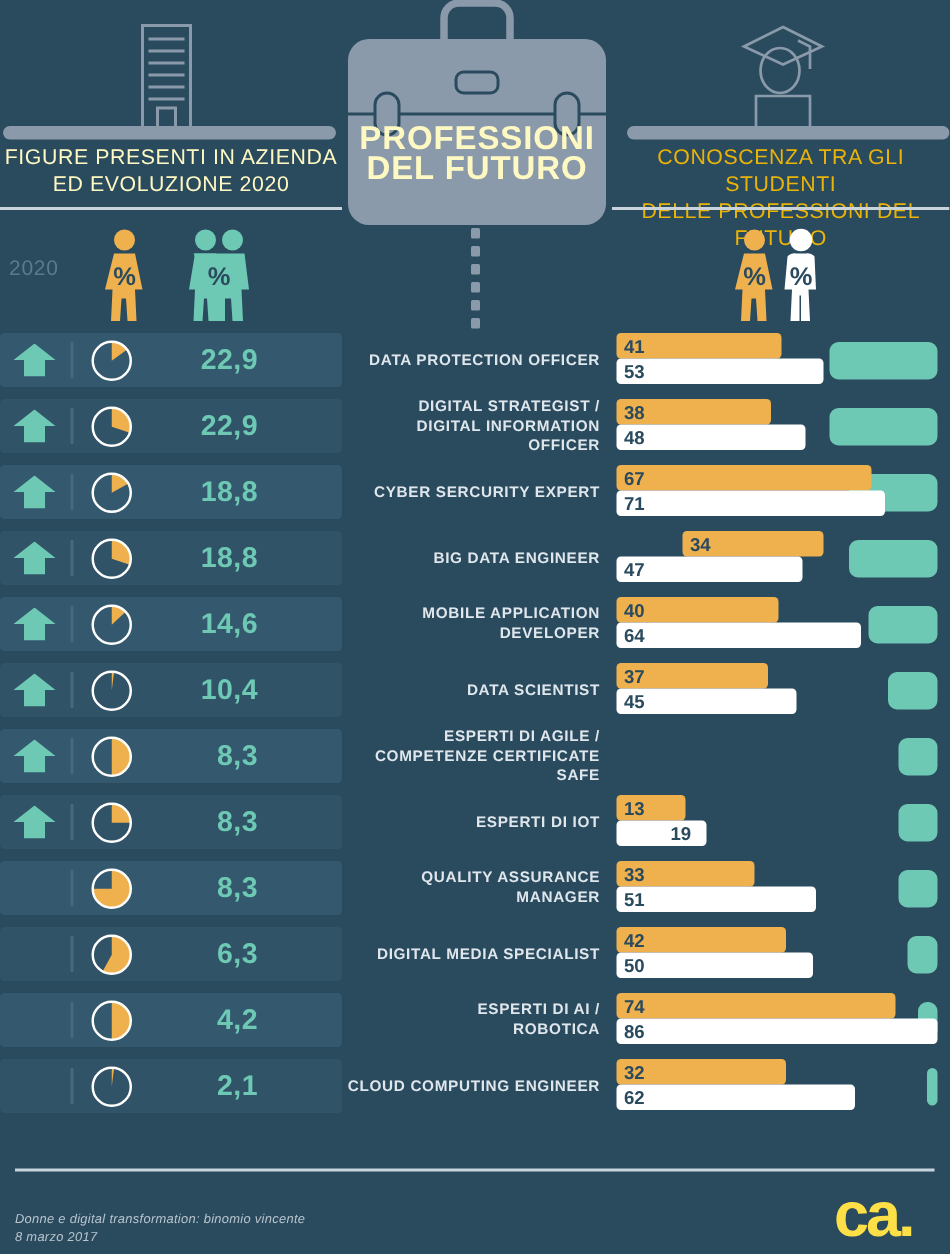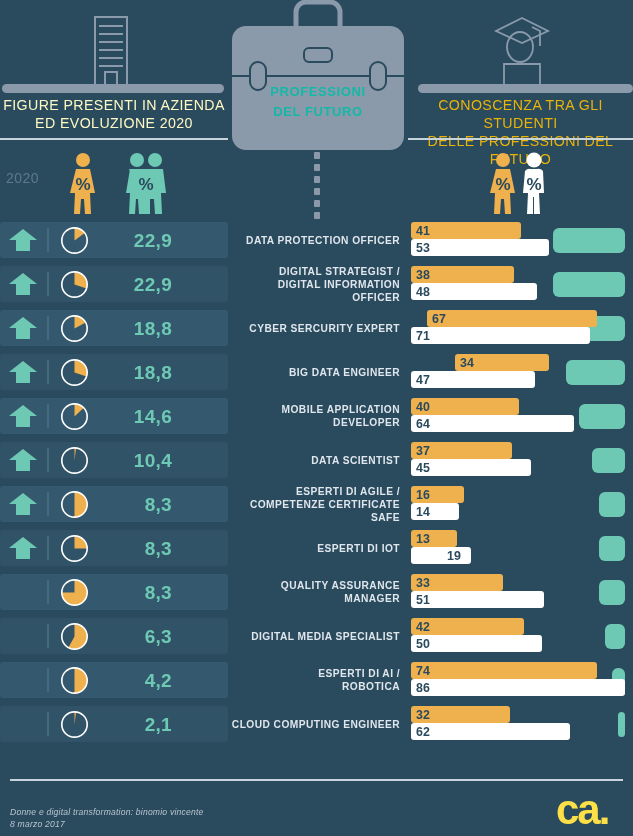--- a/index.html
+++ b/index.html
@@ -26,22 +26,22 @@
   
   .building { position: absolute; left: 88px; top: 16px; width: 46px; height: 70px; }
 
   
   .graduate { position: absolute; left: 492px; top: 12px; width: 60px; height: 74px; }
 
   
   .briefcase { position: absolute; left: 228px; top: 0px; width: 180px; height: 152px; }
   .bc-title {
     position: absolute; left: 228px; top: 82px; width: 180px;
-    text-align: center; color: #14b8a6;
-    font-size: 13px; font-weight: bold; letter-spacing: 0.6px; line-height: 20px;
+    text-align: center; color: #fef9c3;
+    font-size: 22px; font-weight: bold; letter-spacing: 0.6px; line-height: 20px;
   }
   .dots { position: absolute; left: 314px; top: 152px; width: 6px; height: 62px; }
   .dots i { display:block; width:6px; height:7px; background:#8b9aab; margin-bottom:5px; border-radius:1px; }
 
   .hdr-text {
     position: absolute; width: 100%; top: 96px;
     text-align: center; font-size: 14.2px; letter-spacing: 0.4px;
     line-height: 18px; text-transform: uppercase;
   }
   .hdr-left  .hdr-text { color: #fef9c3; }
@@ -281,21 +281,21 @@
           <circle cx="16" cy="16" r="14" fill="none" stroke="#ffffff" stroke-width="1.8"></circle>
         </svg>
         <div class="val">18,8</div>
         <div class="tbar" style="width: 59.1px;"></div>
         <div class="jobname">
           <div>
             <div>CYBER SERCURITY EXPERT</div>
           </div>
         </div>
         <div class="barzone">
-          <div class="bar bar-orange" style="width: 170.1px; margin-left: 16px;">67</div>
+          <div class="bar bar-orange" style="width: 170.1px;">67</div>
           <div class="bar bar-white" style="width: 179.3px;">71</div>
         </div>
       </div>
       <div class="row">
         <div class="band"></div>
         <svg class="arrow" viewBox="0 0 30 22">
           <path d="M15 0 L29 11 H22 V22 H8 V11 H1 Z" fill="#6ec9b4"></path>
         </svg>
         <div class="vdiv"></div>
         <svg class="pie" viewBox="0 0 32 32">
@@ -370,24 +370,20 @@
           <circle cx="16" cy="16" r="14" fill="none" stroke="#ffffff" stroke-width="1.8"></circle>
         </svg>
         <div class="val">8,3</div>
         <div class="tbar" style="width: 26.1px;"></div>
         <div class="jobname">
           <div>
             <div>ESPERTI DI AGILE /</div>
             <div>COMPETENZE CERTIFICATE SAFE</div>
           </div>
         </div>
-        <div class="barzone">
-          <div class="bar bar-orange" style="width: 52.8px;">16</div>
-          <div class="bar bar-white" style="width: 48.2px;">14</div>
-        </div>
       </div>
       <div class="row">
         <div class="band"></div>
         <svg class="arrow" viewBox="0 0 30 22">
           <path d="M15 0 L29 11 H22 V22 H8 V11 H1 Z" fill="#6ec9b4"></path>
         </svg>
         <div class="vdiv"></div>
         <svg class="pie" viewBox="0 0 32 32">
           <path d="M16 16 L16 2 A14 14 0 0 1 30.00 16.00 Z" fill="#efb04e"></path>
           <circle cx="16" cy="16" r="14" fill="none" stroke="#ffffff" stroke-width="1.8"></circle>
@@ -470,21 +466,21 @@
           <circle cx="16" cy="16" r="14" fill="none" stroke="#ffffff" stroke-width="1.8"></circle>
         </svg>
         <div class="val">2,1</div>
         <div class="tbar" style="width: 6.6px;"></div>
         <div class="jobname">
           <div>
             <div>CLOUD COMPUTING ENGINEER</div>
           </div>
         </div>
         <div class="barzone">
-          <div class="bar bar-orange" style="width: 99px; text-align: center;">32</div>
+          <div class="bar bar-orange" style="width: 113px; text-align: center;">32</div>
           <div class="bar bar-white" style="width: 158.6px;">62</div>
         </div>
       </div>
     </div>
 
   <div class="foot-rule"></div>
   <div class="foot-text">
     <div>Donne e digital transformation: binomio vincente</div>
     <div>8 marzo 2017</div>
   </div>

